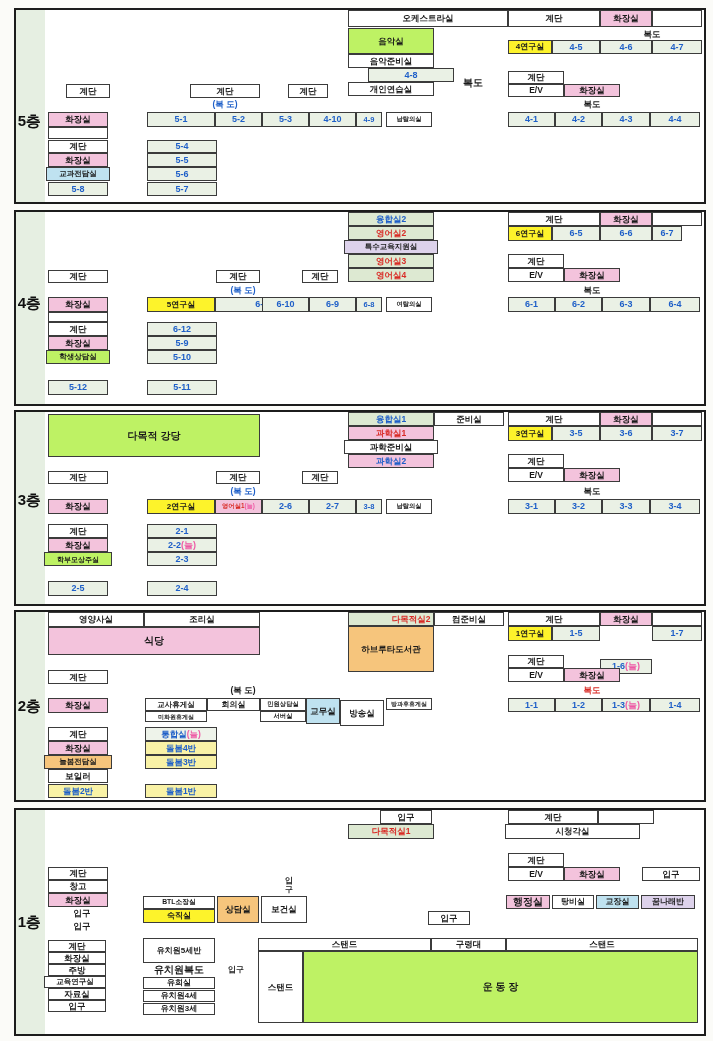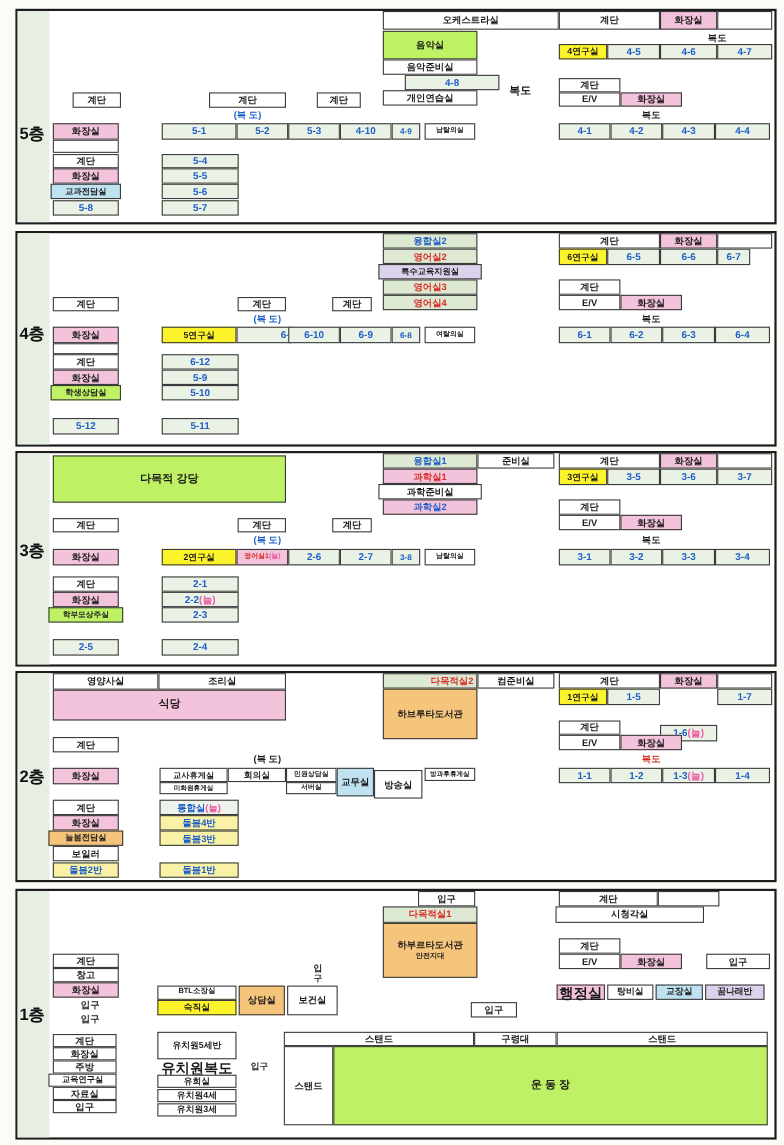--- a/index.html
+++ b/index.html
@@ -892,47 +892,41 @@
     <div class="cell s-gnr" style="left: 348px; top: 824px; width: 86px; height: 15px;">
       <span class="line">
         <span>다목적실1</span>
       </span>
     </div>
     <div class="cell s-w" style="left: 505px; top: 824px; width: 135px; height: 15px;">
       <span class="line">
         <span>시청각실</span>
       </span>
     </div>
-    <div class="cell s-or" style="left: 348px; top: 839px; width: 86px; height: 50px; font-size: 8.5px;">
-      <span class="line">
-        <span>하부르타도서관</span>
-      </span>
-      <span class="sub">안전지대</span>
-    </div>
     <div class="cell s-w" style="left: 508px; top: 853px; width: 56px; height: 14px;">
       <span class="line">
         <span>계단</span>
       </span>
     </div>
     <div class="cell s-w" style="left: 508px; top: 867px; width: 56px; height: 14px;">
       <span class="line">
         <span>E/V</span>
       </span>
     </div>
     <div class="cell s-pk" style="left: 564px; top: 867px; width: 56px; height: 14px;">
       <span class="line">
         <span>화장실</span>
       </span>
     </div>
     <div class="cell s-w" style="left: 642px; top: 867px; width: 58px; height: 14px;">
       <span class="line">
         <span>입구</span>
       </span>
     </div>
-    <div class="cell s-pk" style="left: 506px; top: 895px; width: 44px; height: 14px; font-size: 13px;">
+    <div class="cell s-pk" style="left: 506px; top: 895px; width: 44px; height: 14px; font-size: 10px;">
       <span class="line">
         <span>행정실</span>
       </span>
     </div>
     <div class="cell s-w" style="left: 552px; top: 895px; width: 42px; height: 14px; font-size: 8px;">
       <span class="line">
         <span>탕비실</span>
       </span>
     </div>
     <div class="cell s-lb" style="left: 596px; top: 895px; width: 43px; height: 14px; font-size: 8px;">
@@ -1028,21 +1022,21 @@
     <div class="cell s-w" style="left: 48px; top: 1000px; width: 58px; height: 12px;">
       <span class="line">
         <span>입구</span>
       </span>
     </div>
     <div class="cell s-w" style="left: 143px; top: 938px; width: 72px; height: 25px; font-size: 8px;">
       <span class="line">
         <span>유치원5세반</span>
       </span>
     </div>
-    <div class="cell s-txt" style="left: 143px; top: 964px; width: 72px; height: 12px; font-size: 13px;">
+    <div class="cell s-txt" style="left: 143px; top: 964px; width: 72px; height: 12px; font-size: 10px;">
       <span class="line">
         <span>유치원복도</span>
       </span>
     </div>
     <div class="cell s-txt" style="left: 218px; top: 964px; width: 36px; height: 12px; font-size: 8px;">
       <span class="line">
         <span>입구</span>
       </span>
     </div>
     <div class="cell s-w" style="left: 143px; top: 977px; width: 72px; height: 12px; font-size: 8px;">

